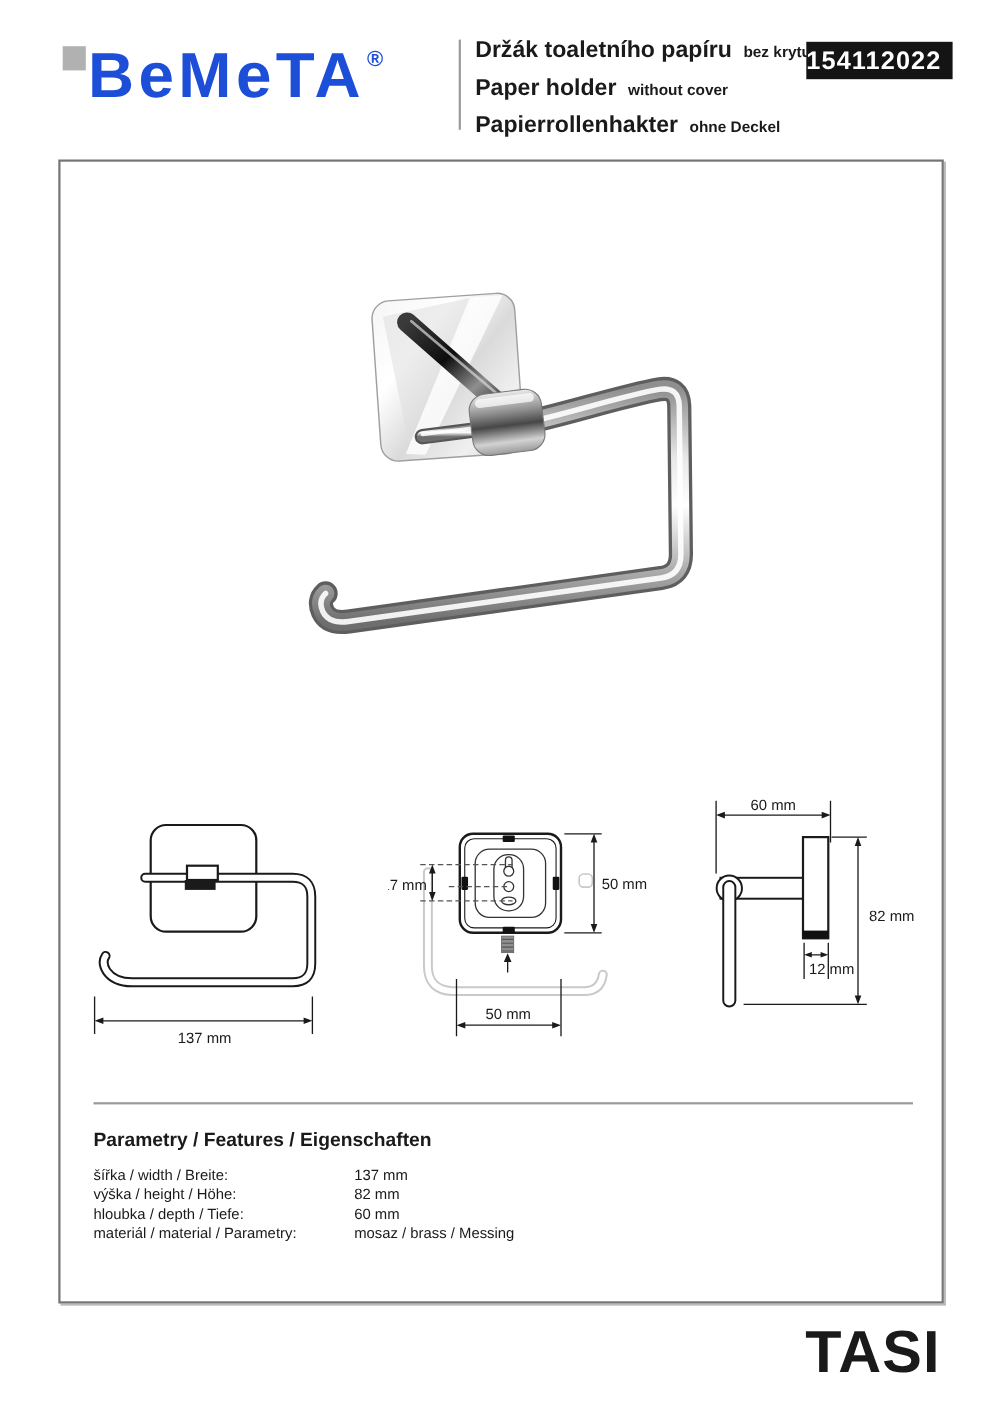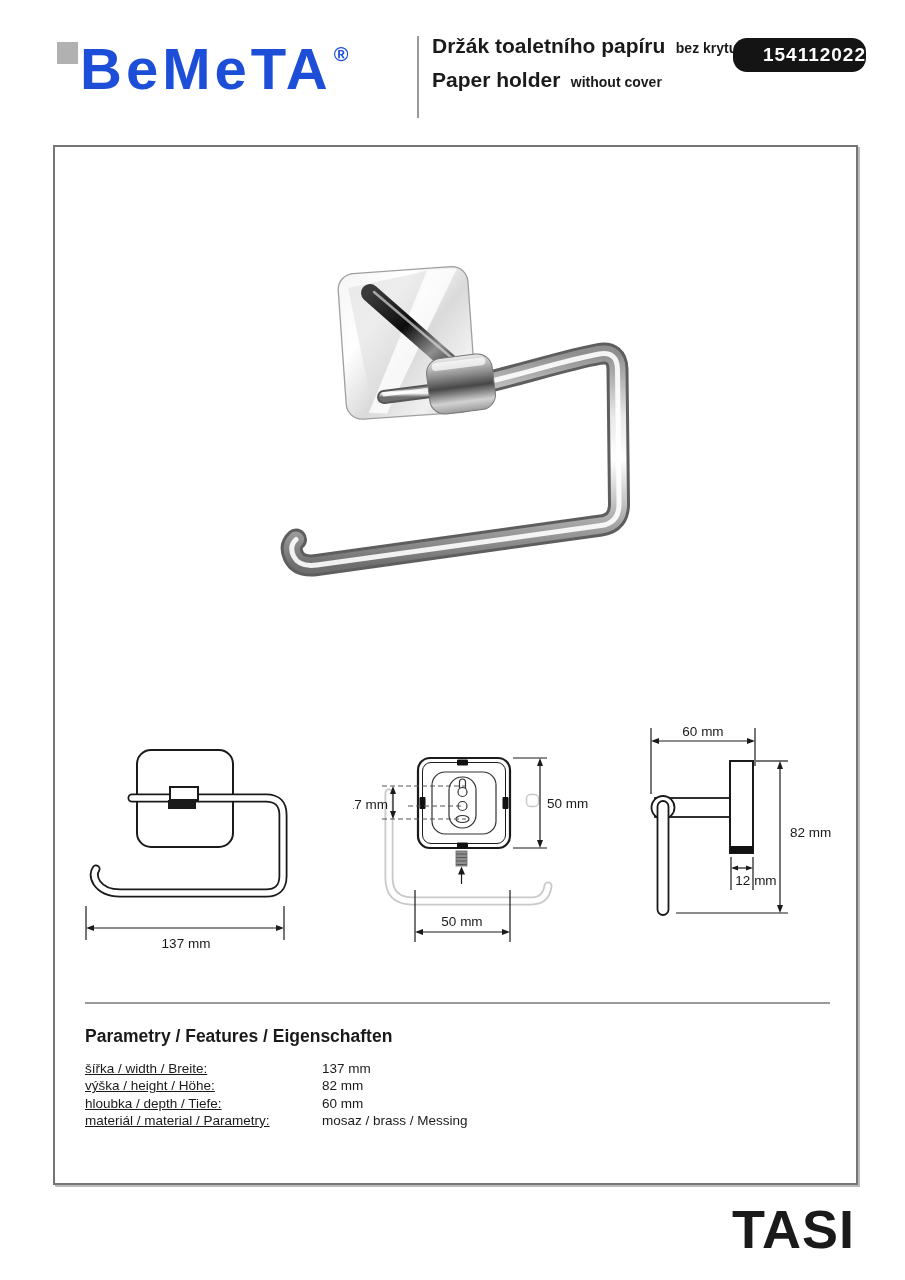--- a/index.html
+++ b/index.html
@@ -12,53 +12,57 @@
   .logo-square{left:57px;top:42px;width:21px;height:22px;background:#b1b1b1;}
   .brand{left:80px;top:40px;font-size:58px;font-weight:bold;letter-spacing:4px;color:#1d4ed8;line-height:1;}
   .brand-reg{font-size:20px;font-weight:bold;vertical-align:28px;letter-spacing:0;margin-left:2px;}
   .header-divider{left:417px;top:36px;width:2px;height:82px;background:#9a9a9a;}
   .titles{left:432px;top:33px;display:flex;flex-direction:column;gap:6px;}
   .title-line{white-space:nowrap;line-height:26px;}
   .title-main{font-size:21px;font-weight:bold;}
   .title-suffix{font-size:14px;font-weight:bold;margin-left:6px;}
   .code-badge{
     left:733px;top:38px;width:133px;height:34px;background:#141414;color:#ffffff;
-    display:flex;align-items:center;justify-content:flex-end;
-    font-size:19px;font-weight:bold;letter-spacing:1px;border-radius:14px;
+    display:flex;align-items:center;justify-content:flex-start;
+    font-size:23px;font-weight:bold;letter-spacing:1px;
   }
   
   .main-frame{
     left:53px;top:145px;width:801px;height:1036px;background:#ffffff;
     border:2px solid #757575;box-shadow:2px 2px 0 rgba(120,120,120,.5);
   }
   .param-divider{left:85px;top:1002px;width:745px;height:2px;background:#9a9a9a;}
   .param-heading{left:85px;top:1026px;font-size:17.5px;font-weight:bold;text-align:right;}
   .param-table{left:85px;top:1060px;display:flex;flex-direction:column;gap:0;}
   .param-row{display:flex;font-size:13.5px;line-height:17.3px;}
-  .param-label{width:237px;text-decoration:underline;}
+  .param-label{width:237px;}
   .param-value{}
   .series{right:50px;top:1198px;font-size:54px;font-weight:bold;letter-spacing:1px;}
   
   svg text{font-family:"Liberation Sans", sans-serif;font-size:13.5px;fill:#1a1a1a;}
 </style>
 </head>
 <body>
 
 <div class="abs logo-square"></div>
 <div class="abs brand"><span>BeMeTA</span><span class="brand-reg">®</span></div>
 <div class="abs header-divider"></div>
 
 <div class="abs titles">
   <div class="title-line">
     <span class="title-main">Držák toaletního papíru</span>
     <span class="title-suffix">bez krytu</span>
   </div>
   <div class="title-line">
     <span class="title-main">Paper holder</span>
     <span class="title-suffix">without cover</span>
+  </div>
+  <div class="title-line">
+    <span class="title-main">Papierrollenhakter</span>
+    <span class="title-suffix">ohne Deckel</span>
   </div>
 </div>
 
 <div class="abs code-badge">
   <span>154112022</span>
 </div>
 
 <div class="abs main-frame"></div>
 
 <svg class="abs" style="left:248px;top:233px;" width="425" height="405" viewBox="248 233 425 405">

